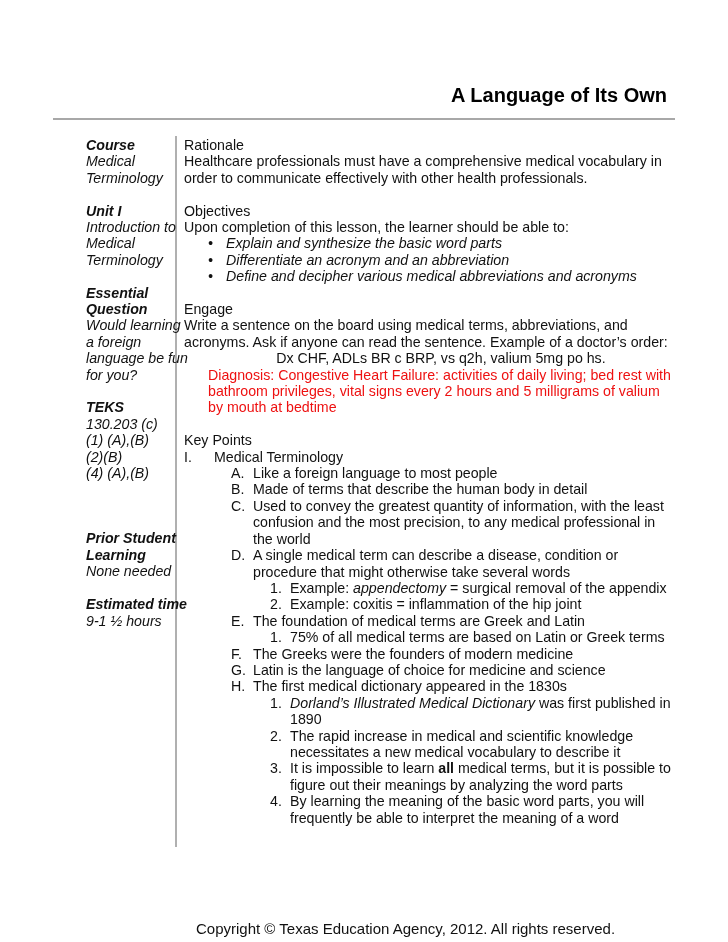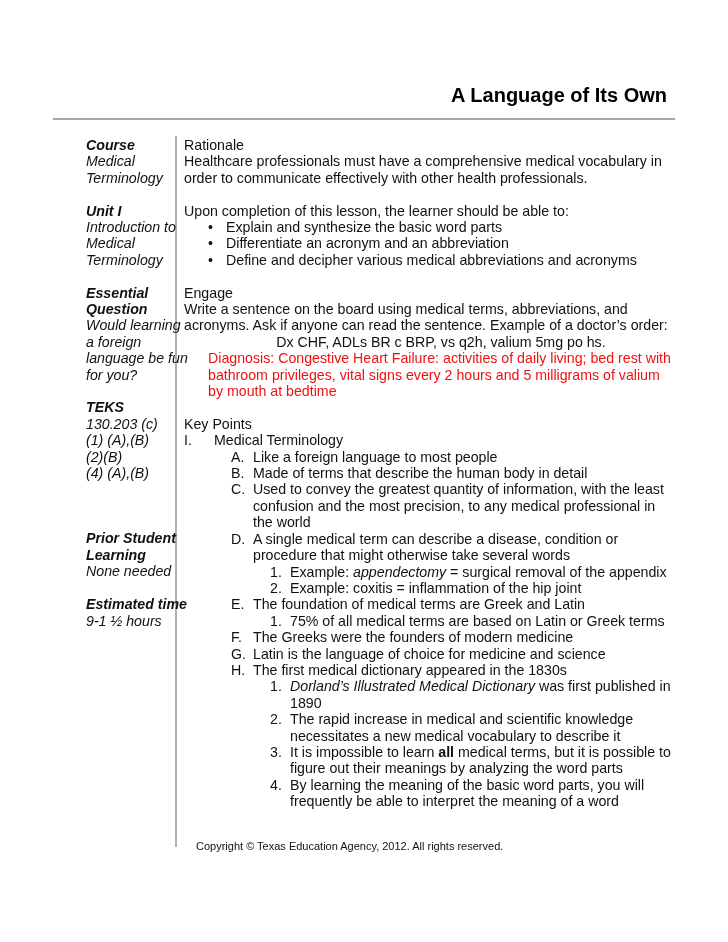--- a/index.html
+++ b/index.html
@@ -9,33 +9,33 @@
     .hrule { position: absolute; left: 53px; top: 118px; width: 622px; height: 2px; background: #a8a8a8; }
     .vrule { position: absolute; left: 175px; top: 136px; width: 2px; height: 711px; background: #b0b0b0; }
     .sidebar { position: absolute; left: 61px; top: 137px; width: 112px; font-size: 14.2px; line-height: 16.4px; font-style: italic; margin-left: 25px; }
     .sidebar .lbl { font-weight: bold; }
     .sidebar .blk { margin-bottom: 16.4px; }
     .main { position: absolute; left: 184px; top: 137px; width: 490px; font-size: 14.2px; line-height: 16.4px; }
     .main h2 { font-size: 14.2px; margin: 0; font-weight: normal; }
     .main p { margin: 0; }
     .sec { margin-bottom: 16.4px; }
     .bul { padding-left: 24px; position: relative; }
-    .bul li { list-style: none; position: relative; padding-left: 18px; }
+    .bul li { list-style: none; position: relative; padding-left: 18px; font-style: italic; }
     .bul li::before { content: "\2022"; position: absolute; left: 0; }
     ul { margin: 0; padding: 0; }
     .ind { padding-left: 24px; text-align: center; }
     .red { color: #ee1111; padding-left: 24px; }
     .row { position: relative; }
     .lvl1 { padding-left: 30px; }
     .lvl1 .mk { position: absolute; left: 0; }
     .lvl2 { padding-left: 69px; }
     .lvl2 .mk { position: absolute; left: 47px; }
     .lvl3 { padding-left: 106px; }
     .lvl3 .mk { position: absolute; left: 86px; }
-    .footer { position: absolute; left: 196px; top: 840px; font-size: 11px; color: #111; }
+    .footer { position: absolute; left: 196px; top: 920px; font-size: 15px; color: #111; }
     i { font-style: italic; }
   </style>
 </head>
 <body>
 
 <h1 class="title">A Language of Its Own</h1>
 <div class="hrule"></div>
 <div class="vrule"></div>
 
 <div class="sidebar">
@@ -75,20 +75,21 @@
     <div>9-1 ½  hours</div>
   </div>
 </div>
 
 <div class="main">
   <div class="sec">
     <h2>Rationale</h2>
     <p>Healthcare professionals must have a comprehensive medical vocabulary in order to communicate effectively with other health professionals.</p>
   </div>
   <div class="sec">
+    <h2>Objectives</h2>
     <p>Upon completion of this lesson, the learner should be able to:</p>
     <ul class="bul">
       <li>Explain and synthesize the basic word parts</li>
       <li>Differentiate an acronym and an abbreviation</li>
       <li>Define and decipher various medical abbreviations and acronyms</li>
     </ul>
   </div>
   <div class="sec">
     <h2>Engage</h2>
     <p>Write a sentence on the board using medical terms, abbreviations, and acronyms.  Ask if anyone can read the sentence.  Example of a doctor’s order:</p>

